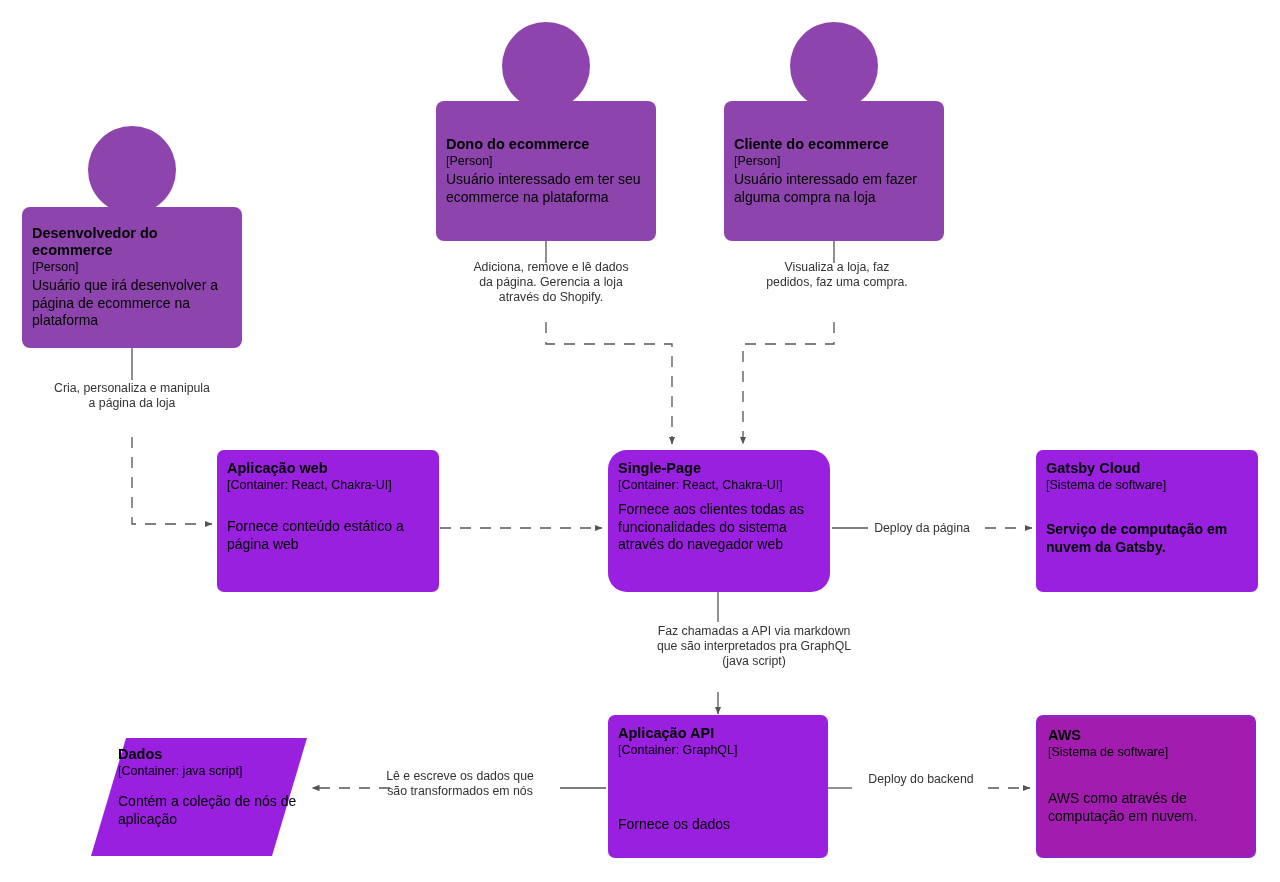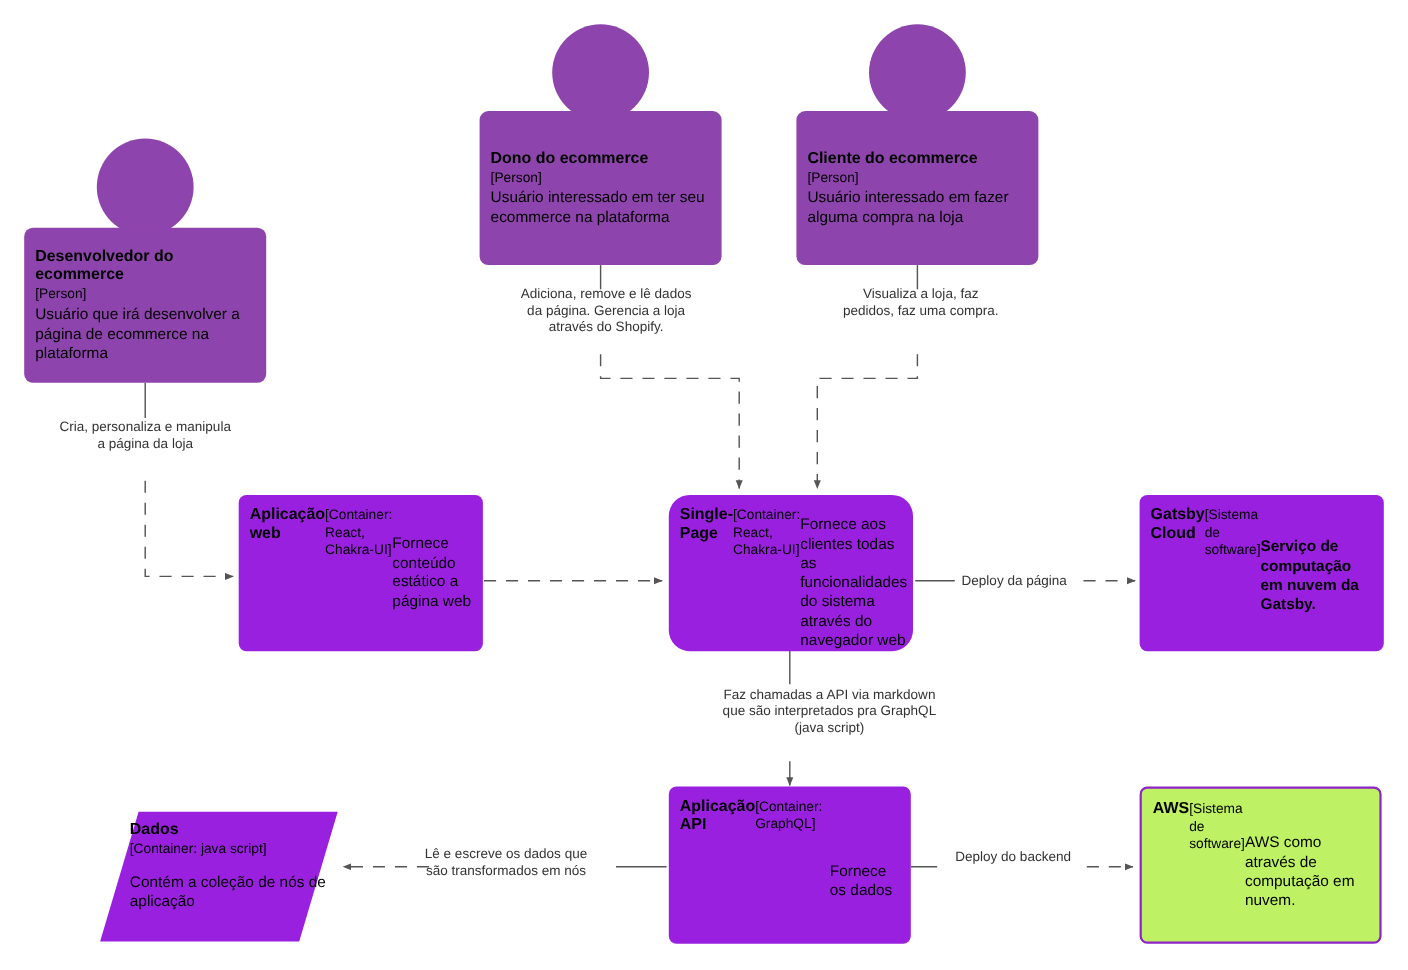--- a/index.html
+++ b/index.html
@@ -5,21 +5,21 @@
   html,body{margin:0;padding:0;background:#ffffff;}
   body{width:1280px;height:882px;position:relative;overflow:hidden;
        font-family:"Liberation Sans","DejaVu Sans",sans-serif;}
   #canvas{position:absolute;left:0;top:0;width:1280px;height:882px;}
 
   .person-head{position:absolute;border-radius:50%;background:var(--pfill);}
   .person-body{position:absolute;border-radius:8px;background:var(--pfill);
                display:flex;flex-direction:column;justify-content:center;
                padding:6px 10px;box-sizing:border-box;}
 
-  .box{position:absolute;border-radius:7px;display:flex;flex-direction:row;
+  .box{position:absolute;border-radius:7px;display:flex;flex-direction:column;
        box-sizing:border-box;padding:10px 10px;}
 
   .para{position:absolute;box-sizing:border-box;
         display:flex;flex-direction:column;padding:8px 10px;}
 
   .title{font-weight:bold;font-size:14.5px;line-height:17px;}
   .tech{font-size:12.5px;line-height:16px;}
   .desc{font-size:14px;line-height:17.5px;}
 
   .person-body .title{margin-bottom:0px;}
@@ -120,21 +120,21 @@
     <div class="tech">[Container: java script]</div>
     <div class="desc" style="margin-top:14px;">Contém a coleção de nós de aplicação</div>
   </div>
 
   <div class="box" style="left:608px;top:715px;width:220px;height:143px;background:#9A20E0;">
     <div class="title">Aplicação API</div>
     <div class="tech">[Container: GraphQL]</div>
     <div class="desc" style="margin-top:58px;">Fornece os dados</div>
   </div>
 
-  <div class="box" style="left:1036px;top:715px;width:220px;height:143px;background:#bef264;border:2px solid #8E24C8;">
+  <div class="box" style="left:1036px;top:715px;width:220px;height:143px;background:#a21caf;border:2px solid #8E24C8;">
     <div class="title">AWS</div>
     <div class="tech">[Sistema de software]</div>
     <div class="desc" style="margin-top:30px;">AWS como através de computação em nuvem.</div>
   </div>
 
   <div class="elabel" style="left:52px;top:381px;width:160px;">Cria, personaliza e manipula a página da loja</div>
 
   <div class="elabel" style="left:466px;top:260px;width:170px;">Adiciona, remove e lê dados da página. Gerencia a loja através do Shopify.</div>
 
   <div class="elabel" style="left:762px;top:260px;width:150px;">Visualiza a loja, faz pedidos, faz uma compra.</div>

